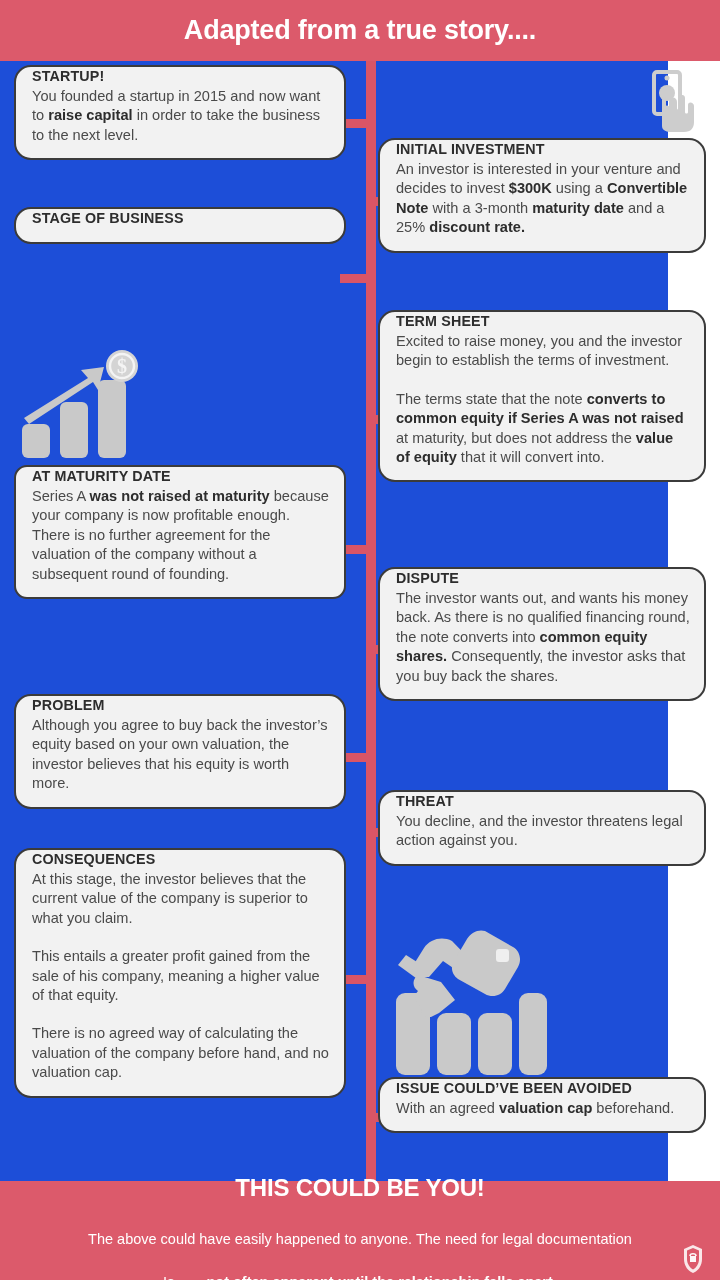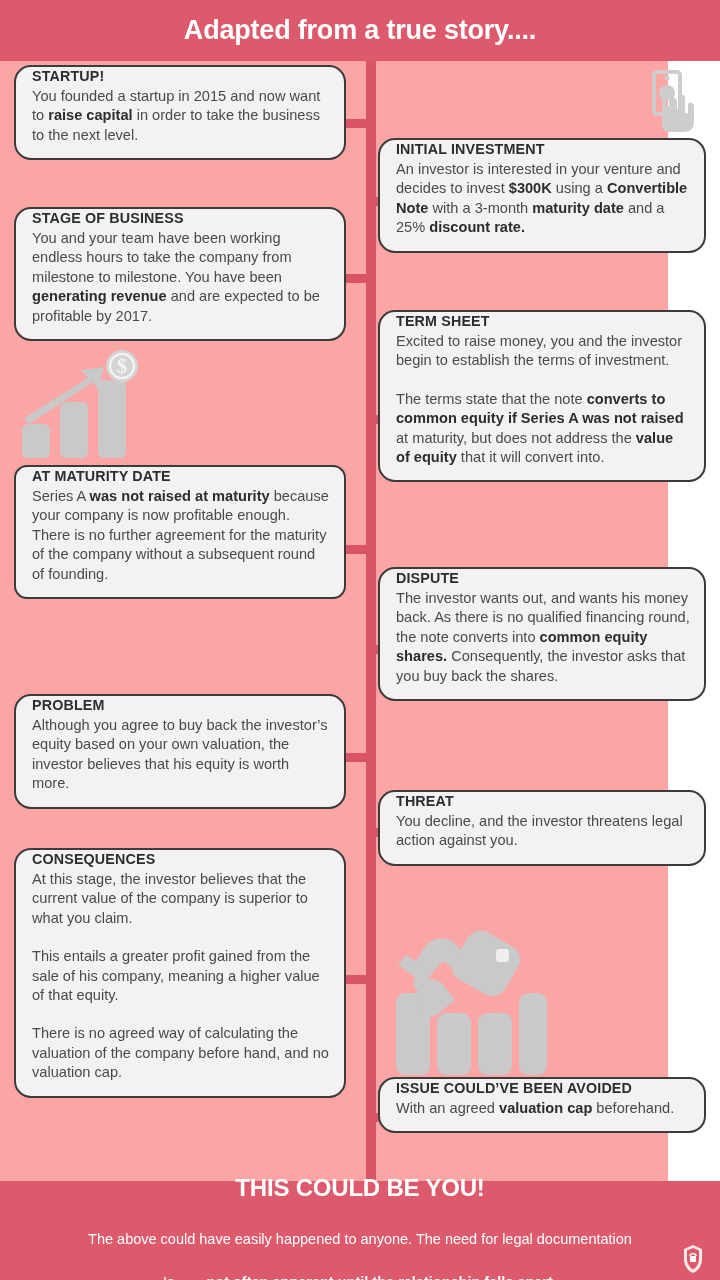--- a/index.html
+++ b/index.html
@@ -10,21 +10,21 @@
     background: #ffffff;
     font-family: "Liberation Sans", sans-serif;
     overflow: hidden;
     position: relative;
   }
 
   .infographic {
     position: relative;
     width: 668px;
     height: 1280px;
-    background: #fca5a5;
+    background: #1d4ed8;
   }
 
   
   .header {
     position: absolute;
     left: 0; top: 0;
     width: 720px;
     height: 61px;
     background: #dc5a6b;
     display: flex;
@@ -203,37 +203,34 @@
 
   <div class="card right" style="top:138px;">
     <div class="card-title">INITIAL INVESTMENT</div>
     <div class="card-body">
         <p><span>An investor is interested in your venture and decides to invest </span><b>$300K</b><span> using a </span><b>Convertible Note</b><span> with a 3-month </span><b>maturity date</b><span> and a 25% </span><b>discount rate.</b></p>
       </div>
   </div>
 
   <div class="card left" style="top:207px;">
     <div class="card-title">STAGE OF BUSINESS</div>
-    <div class="card-body">
-        <p><span>You and your team have been working endless hours to take the company from milestone to milestone. You have been </span><b>generating revenue</b><span> and are expected to be profitable by 2017.</span></p>
-      </div>
   </div>
 
   <div class="card right" style="top:310px;">
     <div class="card-title">TERM SHEET</div>
     <div class="card-body">
         <p><span>Excited to raise money, you and the investor begin to establish the terms of investment.</span></p>
         <p><span>The terms state that the note </span><b>converts to common equity if Series A was not raised</b><span> at maturity, but does not address the </span><b>value of equity</b><span> that it will convert into.</span></p>
       </div>
   </div>
 
   <div class="card left" style="top:465px;border-radius:13px;">
     <div class="card-title">AT MATURITY DATE</div>
     <div class="card-body">
-        <p><span>Series A </span><b>was not raised at maturity</b><span> because your company is now profitable enough. There is no further agreement for the maturity of the company without a subsequent round of founding.</span></p>
+        <p><span>Series A </span><b>was not raised at maturity</b><span> because your company is now profitable enough. There is no further agreement for the valuation of the company without a subsequent round of founding.</span></p>
       </div>
   </div>
 
   <div class="card right" style="top:567px;">
     <div class="card-title">DISPUTE</div>
     <div class="card-body">
         <p><span>The investor wants out, and wants his money back. As there is no qualified financing round, the note converts into </span><b>common equity shares.</b><span> Consequently, the investor asks that you buy back the shares.</span></p>
       </div>
   </div>
 

